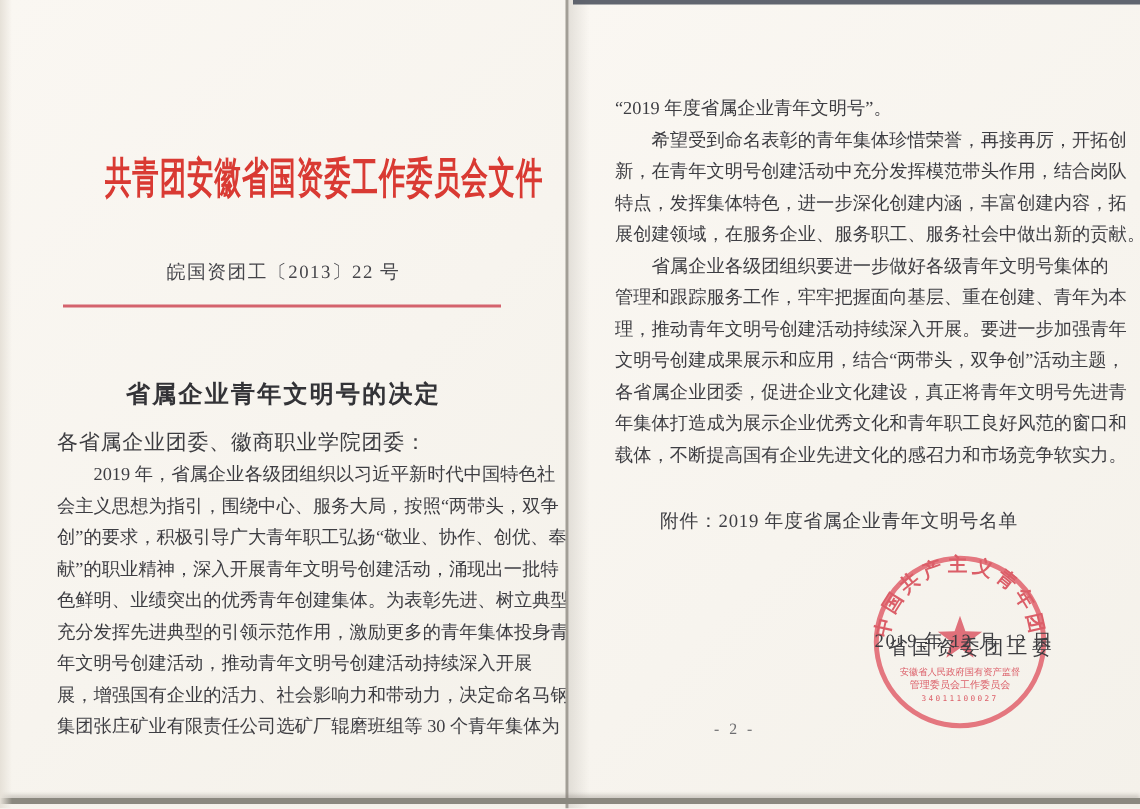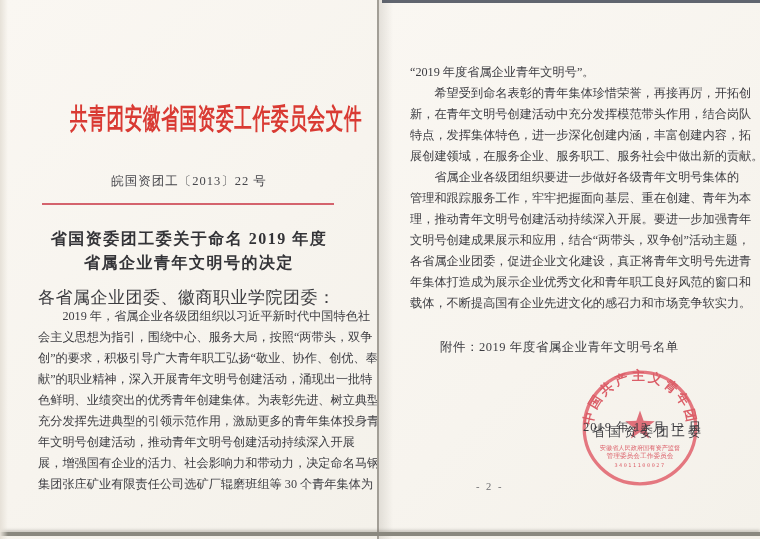--- a/index.html
+++ b/index.html
@@ -60,21 +60,21 @@
     background: #d4636d;
   }
   .doc-title {
     position: absolute; left: 0; width: 378px; text-align: center;
     font-size: 16px; font-weight: bold; color: #333337; letter-spacing: 1.5px;
   }
   .title1 { top: 229px; }
   .title2 { top: 253px; }
   .salutation {
     position: absolute; top: 286px; left: 38px; width: 310px;
-    font-size: 17px; color: #3c3c40; letter-spacing: .5px;
+    font-size: 14px; color: #3c3c40; letter-spacing: .5px;
   }
   .bodyblock { position: absolute; font-size: 12.2px; color: #3d3d42; }
   .bb1 { top: 306px; left: 38px; width: 308px; }
   .bb2 { top: 62px;  left: 30px; width: 316px; }
   .line {
     height: 21px; line-height: 21px; white-space: nowrap;
     text-align: justify; text-align-last: justify;
   }
   .line.short { text-align-last: left; }
   .pagenum { position: absolute; font-size: 10.5px; color: #6d6d70; letter-spacing: 2px; }
@@ -103,21 +103,20 @@
 </head>
 <body>
 
 <div class="photo">
 
   <div class="page page-left">
     <div class="letterhead">共青团安徽省国资委工作委员会文件</div>
     <div class="docnum">皖国资团工〔2013〕22 号</div>
     <div class="red-rule"></div>
 
-    <div class="doc-title title1">省国资委团工委关于命名 2019 年度</div>
     <div class="doc-title title2">省属企业青年文明号的决定</div>
 
     <div class="salutation">各省属企业团委、徽商职业学院团委：</div>
 
     <div class="bodyblock bb1">
       <div class="line">　　2019 年，省属企业各级团组织以习近平新时代中国特色社</div>
       <div class="line">会主义思想为指引，围绕中心、服务大局，按照“两带头，双争</div>
       <div class="line">创”的要求，积极引导广大青年职工弘扬“敬业、协作、创优、奉</div>
       <div class="line">献”的职业精神，深入开展青年文明号创建活动，涌现出一批特</div>
       <div class="line">色鲜明、业绩突出的优秀青年创建集体。为表彰先进、树立典型，</div>

